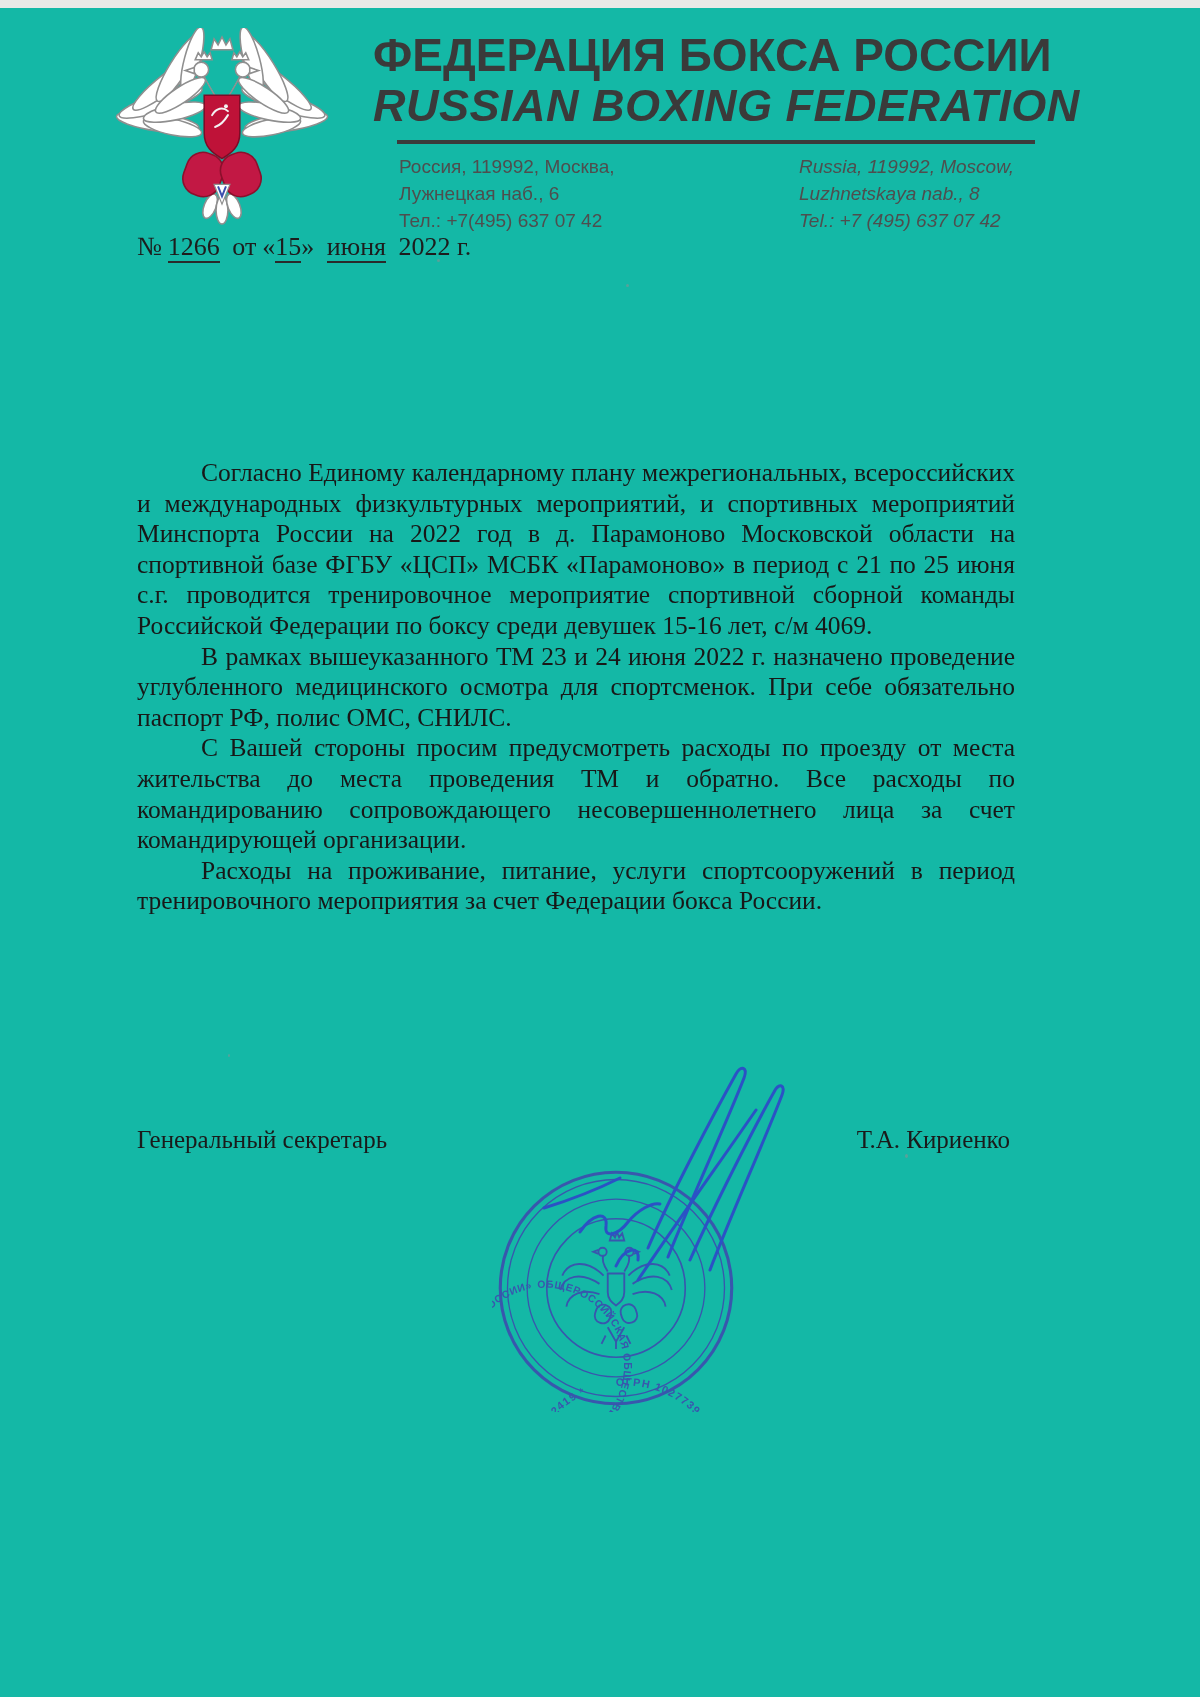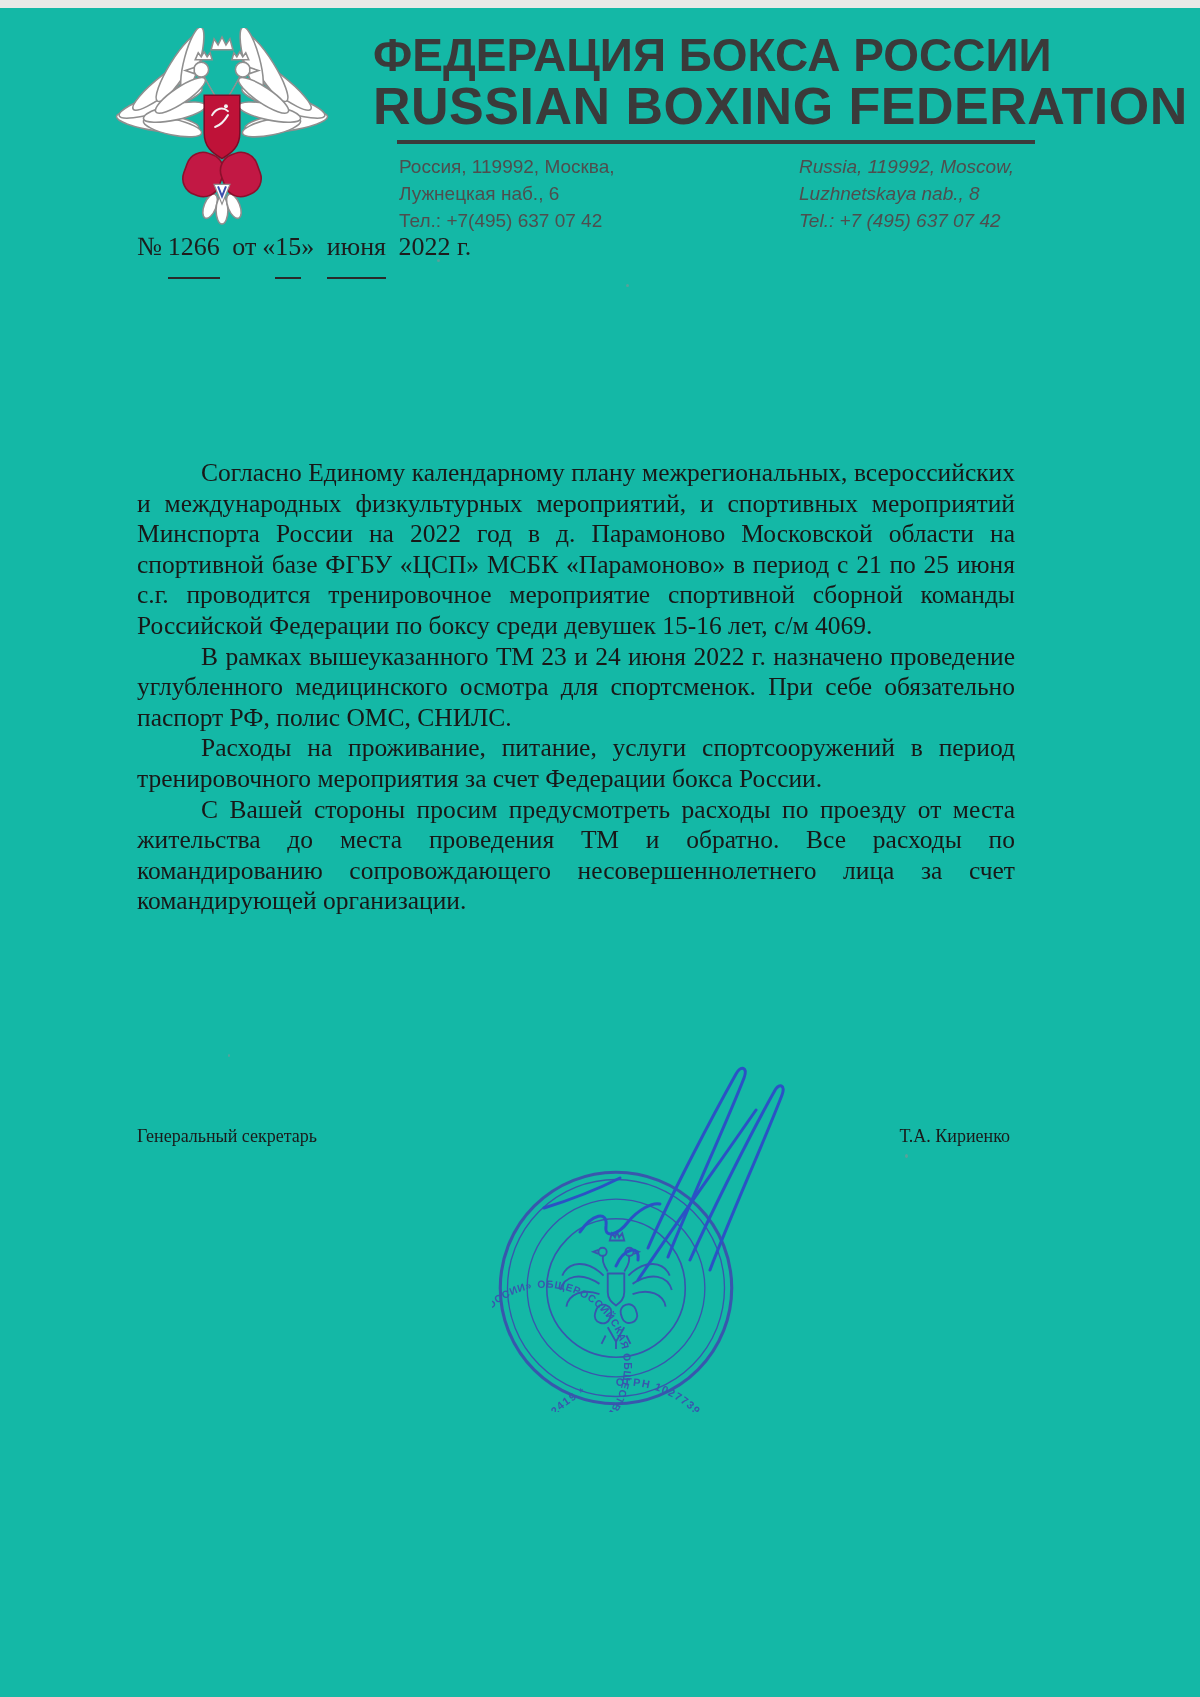--- a/index.html
+++ b/index.html
@@ -11,46 +11,46 @@
   
   .letterhead { position:absolute; left:0; top:0; width:1200px; height:230px; }
   .emblem { position:absolute; left:112px; top:20px; width:220px; height:198px; }
   .head-right { position:absolute; left:373px; top:22px; width:664px; }
   .org-ru {
     margin:0; font-family:"Liberation Sans", sans-serif; font-weight:bold;
     font-size:46px; line-height:50px; letter-spacing:0px; color:#3a3a3a; white-space:nowrap;
   }
   .org-en {
     margin:2px 0 0 0; font-family:"Liberation Sans", sans-serif; font-weight:bold;
-    font-size:52px; line-height:48px; letter-spacing:0.5px; color:#3a3a3a; white-space:nowrap;
+    font-size:45px; line-height:48px; letter-spacing:0.5px; color:#3a3a3a; white-space:nowrap;font-style:italic;
   }
   .head-rule { margin:10px 0 0 24px; width:638px; height:4px; background:#3b3b3b; }
   .addresses { position:relative; margin-top:9px; height:90px;
     font-family:"Liberation Sans", sans-serif; font-size:19px; line-height:27px; color:#4e4e4e; }
   .addr-ru { position:absolute; left:26px; top:0; }
   .addr-en { position:absolute; left:426px; top:0;font-style:italic; }
   
   .ref-line { position:absolute; left:137px; top:224px; font-size:26px; color:#1d1d1d; }
-  .ref-line .u { border-bottom:2px solid #2a2a2a; padding-bottom:16px; }
+  .ref-line .u { border-bottom:2px solid #2a2a2a; padding-bottom:0px; }
   .ref-line span { margin-right:6px; }
   
   .addressee {
     position:absolute; left:448px; top:270px; width:568px;
     text-align:center; font-size:25.5px; line-height:46px; color:#171717;
   }
   
   .body-block {
     position:absolute; left:137px; top:450px; width:878px;
     font-size:25.5px; line-height:30.6px; text-align:justify; color:#181818; z-index:1;
   }
   .body-block p { margin:0; text-indent:64px; }
   
   .sign-row {
     position:absolute; left:137px; top:1118px; width:873px;
-    display:flex; justify-content:space-between; font-size:18px; color:#1a1a1a;text-align:right;
+    display:flex; justify-content:space-between; font-size:25px; color:#1a1a1a;text-align:right;
   }
   
   .stamp { position:absolute; left:492px; top:1156px; width:248px; height:248px; z-index:2; opacity:.92; }
   .signature { position:absolute; left:520px; top:1044px; width:312px; height:258px; z-index:3; }
   
   .executor {
     position:absolute; left:133px; top:1452px;
     font-size:18px; line-height:24px; color:#2a2a2a;
   }
   
@@ -144,22 +144,22 @@
     <span>№</span><span class="u">1266</span>
     <span>от</span><span style="margin-right:0">«</span><span class="u" style="margin-right:0">15</span><span>»</span>
     <span class="u">июня</span>
     <span>2022 г.</span>
   </div>
 
 
   <div class="body-block">
     <p>Согласно Единому календарному плану межрегиональных, всероссийских и международных физкультурных мероприятий, и спортивных мероприятий Минспорта России на 2022 год в д. Парамоново Московской области на спортивной базе ФГБУ «ЦСП» МСБК «Парамоново» в период с 21 по 25 июня с.г. проводится тренировочное мероприятие спортивной сборной команды Российской Федерации по боксу среди девушек 15-16 лет, с/м 4069.</p>
     <p>В рамках вышеуказанного ТМ 23 и 24 июня 2022 г. назначено проведение углубленного медицинского осмотра для спортсменок. При себе обязательно паспорт РФ, полис ОМС, СНИЛС.</p>
+    <p>С Вашей стороны просим предусмотреть расходы по проезду от места жительства до места проведения ТМ и обратно. Все расходы по командированию сопровождающего несовершеннолетнего лица за счет командирующей организации.</p>
     <p>Расходы на проживание, питание, услуги спортсооружений в период тренировочного мероприятия за счет Федерации бокса России.</p>
-    <p>С Вашей стороны просим предусмотреть расходы по проезду от места жительства до места проведения ТМ и обратно. Все расходы по командированию сопровождающего несовершеннолетнего лица за счет командирующей организации.</p>
   </div>
 
   <div class="sign-row">
     <span>Генеральный секретарь</span>
     <span>Т.А. Кириенко</span>
   </div>
 
   <svg class="stamp" viewBox="0 0 240 240">
     <defs>
       <path id="ringOuter" d="M 120,215 A 95,95 0 1 1 119.99,215.001"></path>

